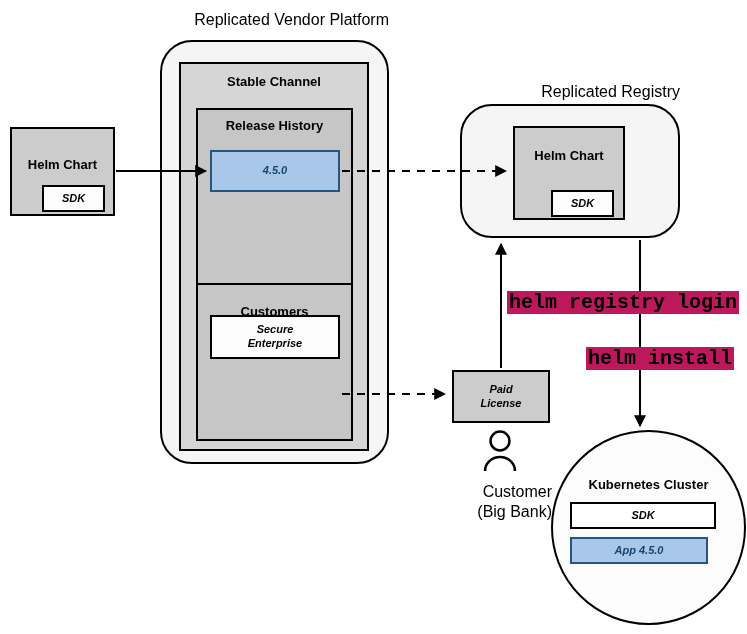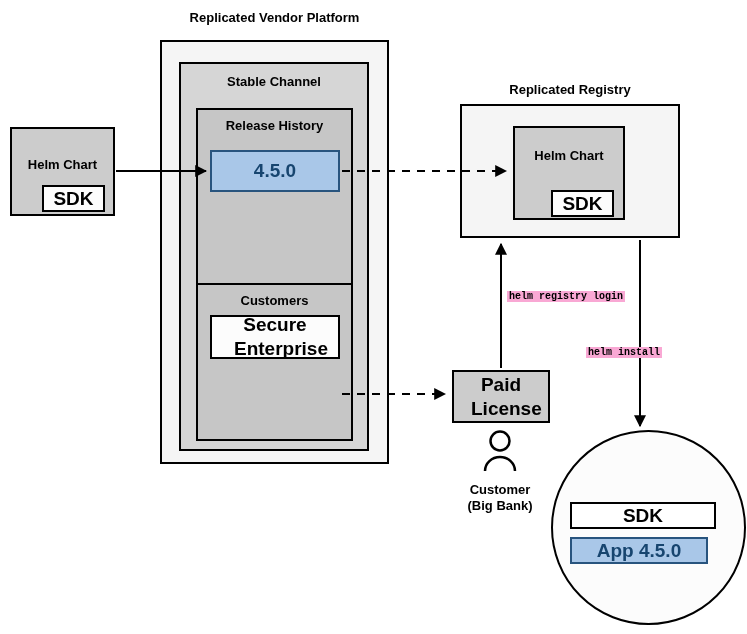--- a/index.html
+++ b/index.html
@@ -9,49 +9,49 @@
   .canvas {
     position:relative;
     width:747px; height:634px;
     background:#ffffff;
     overflow:hidden;
   }
 
   .box { position:absolute; border:2px solid #000; }
   .round { border-radius:50%; }
 
-  .fill-light { background:var(--gray-light,#f5f5f5); }
+  .fill-light { background:var(--gray-light,#f5f5f5);border-radius:32px; }
   .fill-mid   { background:var(--gray-mid,#d6d6d6); }
   .fill-dark  { background:var(--gray-dark,#c6c6c6); }
   .fill-unit  { background:var(--gray-unit,#cccccc); }
   .fill-white { background:var(--white-box,#fcfcfc); }
 
   .blue {
     background:var(--blue-fill,#a9c7e8);
     border-color:var(--blue-border,#28547e);
     color:var(--blue-text,#17456f);
   }
 
   .lbl {
-    font-weight:bold; font-size:13px; color:#000;
-    text-align:center; line-height:1.25;
+    font-weight:normal; font-size:16px; color:#000;
+    text-align:right; line-height:1.25;
   }
   .float-title { position:absolute; z-index:1; }
   .box-title { position:absolute; left:0; right:0; text-align:center; font-weight:bold; font-size:13px; }
 
   .center-text {
     display:flex; align-items:center; justify-content:center;
-    font-weight:bold; font-size:19px; text-align:center; line-height:1.25;
+    font-weight:bold; font-size:11px; text-align:center; line-height:1.25;font-style:italic;
   }
 
   .mono {
     position:absolute; z-index:3;
     font-family:"Liberation Mono","DejaVu Sans Mono",monospace;
-    font-weight:bold; font-size:10px; color:#000;
-    background:#f9a8d4; padding:0 2px; white-space:nowrap;
+    font-weight:bold; font-size:20px; color:#000;
+    background:#be185d; padding:0 2px; white-space:nowrap;
   }
 
   .overlay {
     position:absolute; left:0; top:0; z-index:2;
     pointer-events:none;
   }
   .arrow { stroke:#000; stroke-width:2; fill:none; }
   .dashed { stroke-dasharray:8 7; }
   .person { stroke:#000; stroke-width:2.5; fill:none; }
 </style>
@@ -72,21 +72,21 @@
 
     <div class="box fill-mid" style="left:17px;top:20px;width:190px;height:389px;">
       <div class="box-title" style="top:10px;">Stable Channel</div>
 
       <div class="box fill-dark" style="left:15px;top:44px;width:157px;height:189px;">
         <div class="box-title" style="top:8px;">Release History</div>
         <div class="box blue center-text" style="left:12px;top:40px;width:130px;height:42px;">4.5.0</div>
       </div>
 
       <div class="box fill-dark" style="left:15px;top:219px;width:157px;height:158px;">
-        <div class="box-title" style="top:8px;">Customers</div>
+        <div class="box-title" style="top:19px;">Customers</div>
         <div class="box fill-white center-text" style="left:12px;top:30px;width:130px;height:44px;">
           <span style="display:inline-block;width:82px;">Secure Enterprise</span>
         </div>
       </div>
     </div>
   </div>
 
   <div class="box fill-light" style="left:460px;top:104px;width:220px;height:134px;z-index:1;">
     <div class="box fill-unit" style="left:51px;top:20px;width:112px;height:94px;">
       <div class="box-title" style="top:20px;">Helm Chart</div>
@@ -97,20 +97,21 @@
   <div class="box fill-unit center-text" style="left:452px;top:370px;width:98px;height:53px;z-index:1;justify-content:center;">
     <span style="display:inline-block;width:60px;">Paid License</span>
   </div>
 
   <div class="lbl float-title" style="left:448px;top:482px;width:104px;">
     <div>Customer</div>
     <div>(Big Bank)</div>
   </div>
 
   <div class="box round" style="left:551px;top:430px;width:195px;height:195px;background:#fcfcfc;z-index:1;">
+    <div class="box-title" style="top:45px;">Kubernetes Cluster</div>
     <div class="box center-text" style="left:17px;top:70px;width:146px;height:27px;background:#ffffff;">SDK</div>
     <div class="box blue center-text" style="left:17px;top:105px;width:138px;height:27px;">App 4.5.0</div>
   </div>
 
   <div class="mono" style="left:507px;top:291px;">helm registry login</div>
   <div class="mono" style="left:586px;top:347px;font-family:Liberation Mono, monospace;">helm install</div>
 
   <svg class="overlay" width="747" height="634" viewBox="0 0 747 634">
     <defs>
       <marker id="arr" viewBox="0 0 10 10" refX="9" refY="5" markerWidth="6" markerHeight="6" orient="auto-start-reverse">

